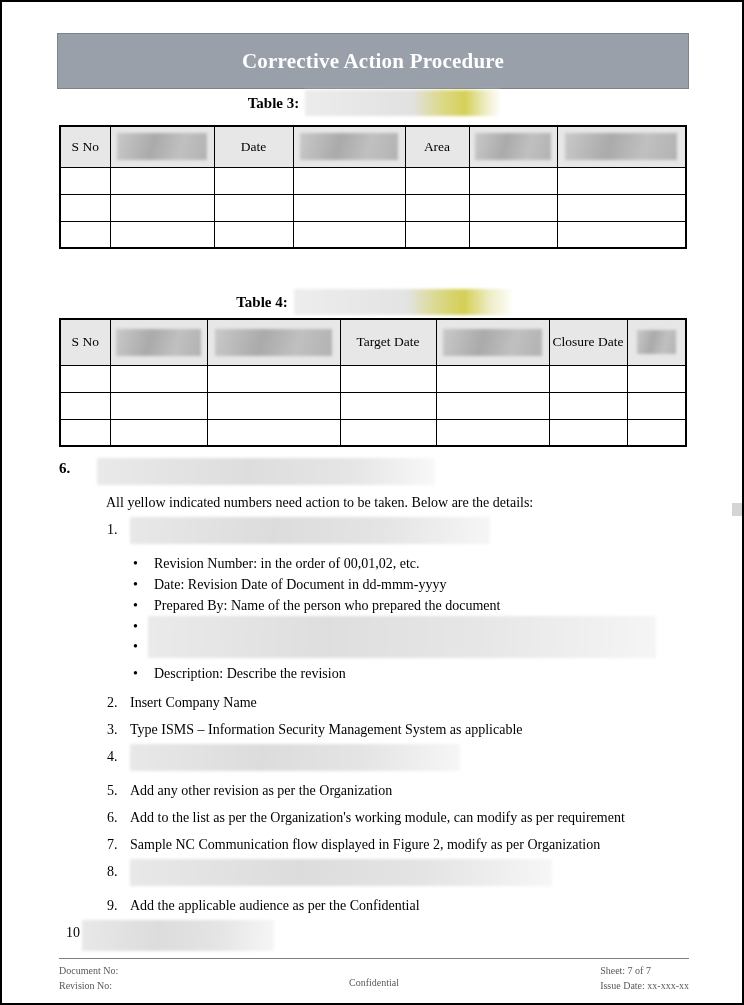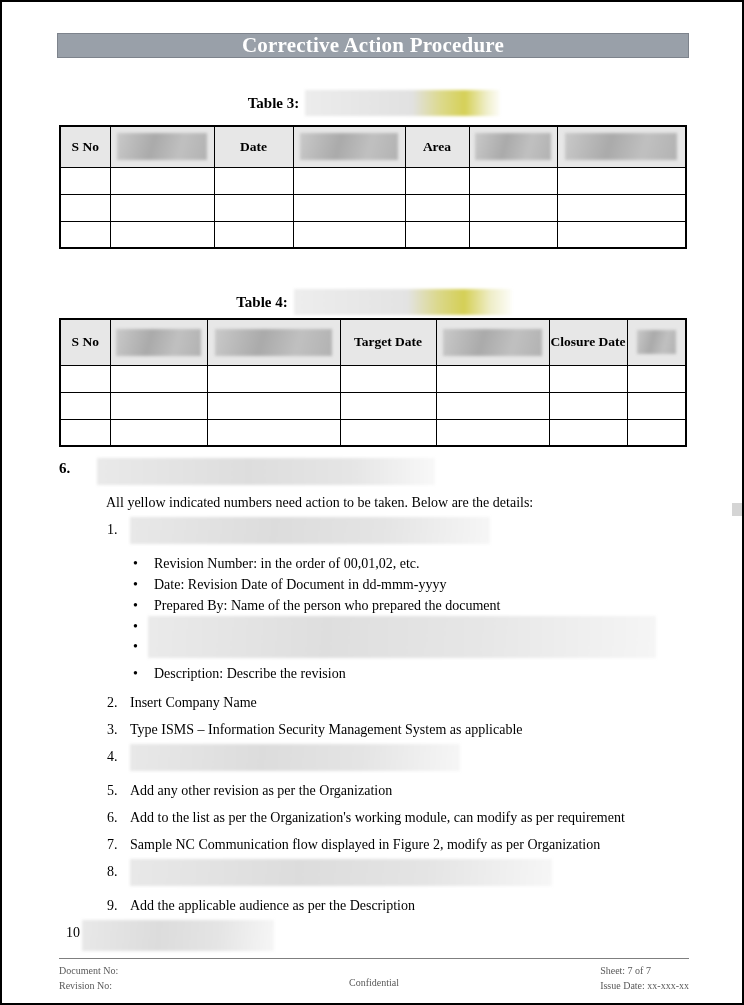--- a/index.html
+++ b/index.html
@@ -1,34 +1,34 @@
 <!DOCTYPE html>
 <html><head>
 <meta charset="utf-8">
 <style>
   html,body{margin:0;padding:0;background:#fff;}
   body{width:744px;height:1005px;position:relative;font-family:"Liberation Serif","DejaVu Serif",serif;color:#000;}
   .page{position:absolute;inset:0;border:2px solid #000;box-sizing:border-box;background:#fff;overflow:hidden;}
 
   
-  .title-bar{position:absolute;left:55px;top:31px;width:632px;height:25px;background:#99A0A9;border:1px solid #7d838c;box-sizing:border-box;display:flex;align-items:center;justify-content:center;}
+  .title-bar{position:absolute;left:55px;top:31px;width:632px;height:56px;background:#99A0A9;border:1px solid #7d838c;box-sizing:border-box;display:flex;align-items:center;justify-content:center;}
   .title-bar span{color:#fff;font-weight:bold;font-size:21px;letter-spacing:.2px;}
 
   
   .caption{position:absolute;left:0;width:744px;display:flex;justify-content:center;align-items:center;gap:6px;}
   .cap-label{font-weight:bold;font-size:15px;}
   .blur{filter:blur(1.5px);}
   .cap-blur{height:26px;background:linear-gradient(90deg,#ececec 0%,#e2e2e2 50%,#dcd98a 68%,#d5d057 80%,#ecead F 92%,#fbfbf6 100%);}
   .cap-blur.t3{width:195px;background:linear-gradient(90deg,#ececec 0%,#e1e1e1 55%,#dcd98a 70%,#d5d057 82%,#efeec9 93%,#fdfdf9 100%);}
   .cap-blur.t4{width:218px;background:linear-gradient(90deg,#ededed 0%,#e3e3e3 52%,#dbd88c 66%,#d4cf55 78%,#eeedc7 90%,#fdfdf9 100%);}
 
   
   table.tbl{position:absolute;left:57px;width:626px;border-collapse:collapse;table-layout:fixed;border:2px solid #000;}
   .tbl th,.tbl td{border:1px solid #000;padding:0;}
-  .tbl thead th{background:#e7e7e7;font-weight:bold;font-size:13.5px;text-align:center;vertical-align:middle;}
+  .tbl thead th{background:#e7e7e7;font-weight:normal;font-size:13.5px;text-align:center;vertical-align:middle;}
   .t3 thead tr{height:41px;}
   .t4 thead tr{height:46px;}
   .tbl tbody tr{height:27px;}
   .tbl tbody td{background:#fff;}
   .hdr-blur{display:block;margin:0 auto;height:27px;width:88%;background:linear-gradient(105deg,#c9c9c9 0%,#aaaaaa 40%,#c0c0c0 70%,#b2b2b2 100%);}
   .hdr-blur.small{width:68%;height:24px;}
 
   
   .sec{position:absolute;left:57px;top:456px;width:636px;font-size:14px;}
   .sec-head{position:relative;height:28px;margin-bottom:9px;}
@@ -248,21 +248,21 @@
     <div class="li">
       <span class="num">7.</span>
       <span>Sample NC Communication flow displayed in Figure 2, modify as per Organization</span>
     </div>
     <div class="li">
       <span class="num">8.</span>
       <span class="blur li-blur w8"></span>
     </div>
     <div class="li">
       <span class="num">9.</span>
-      <span>Add the applicable audience as per the Description</span>
+      <span>Add the applicable audience as per the Confidential</span>
     </div>
     <div class="li tight">
       <span class="num">10</span>
       <span class="blur li-blur w10"></span>
     </div>
   </div>
 
   <div class="scroll-thumb"></div>
 
   <div class="footer">

